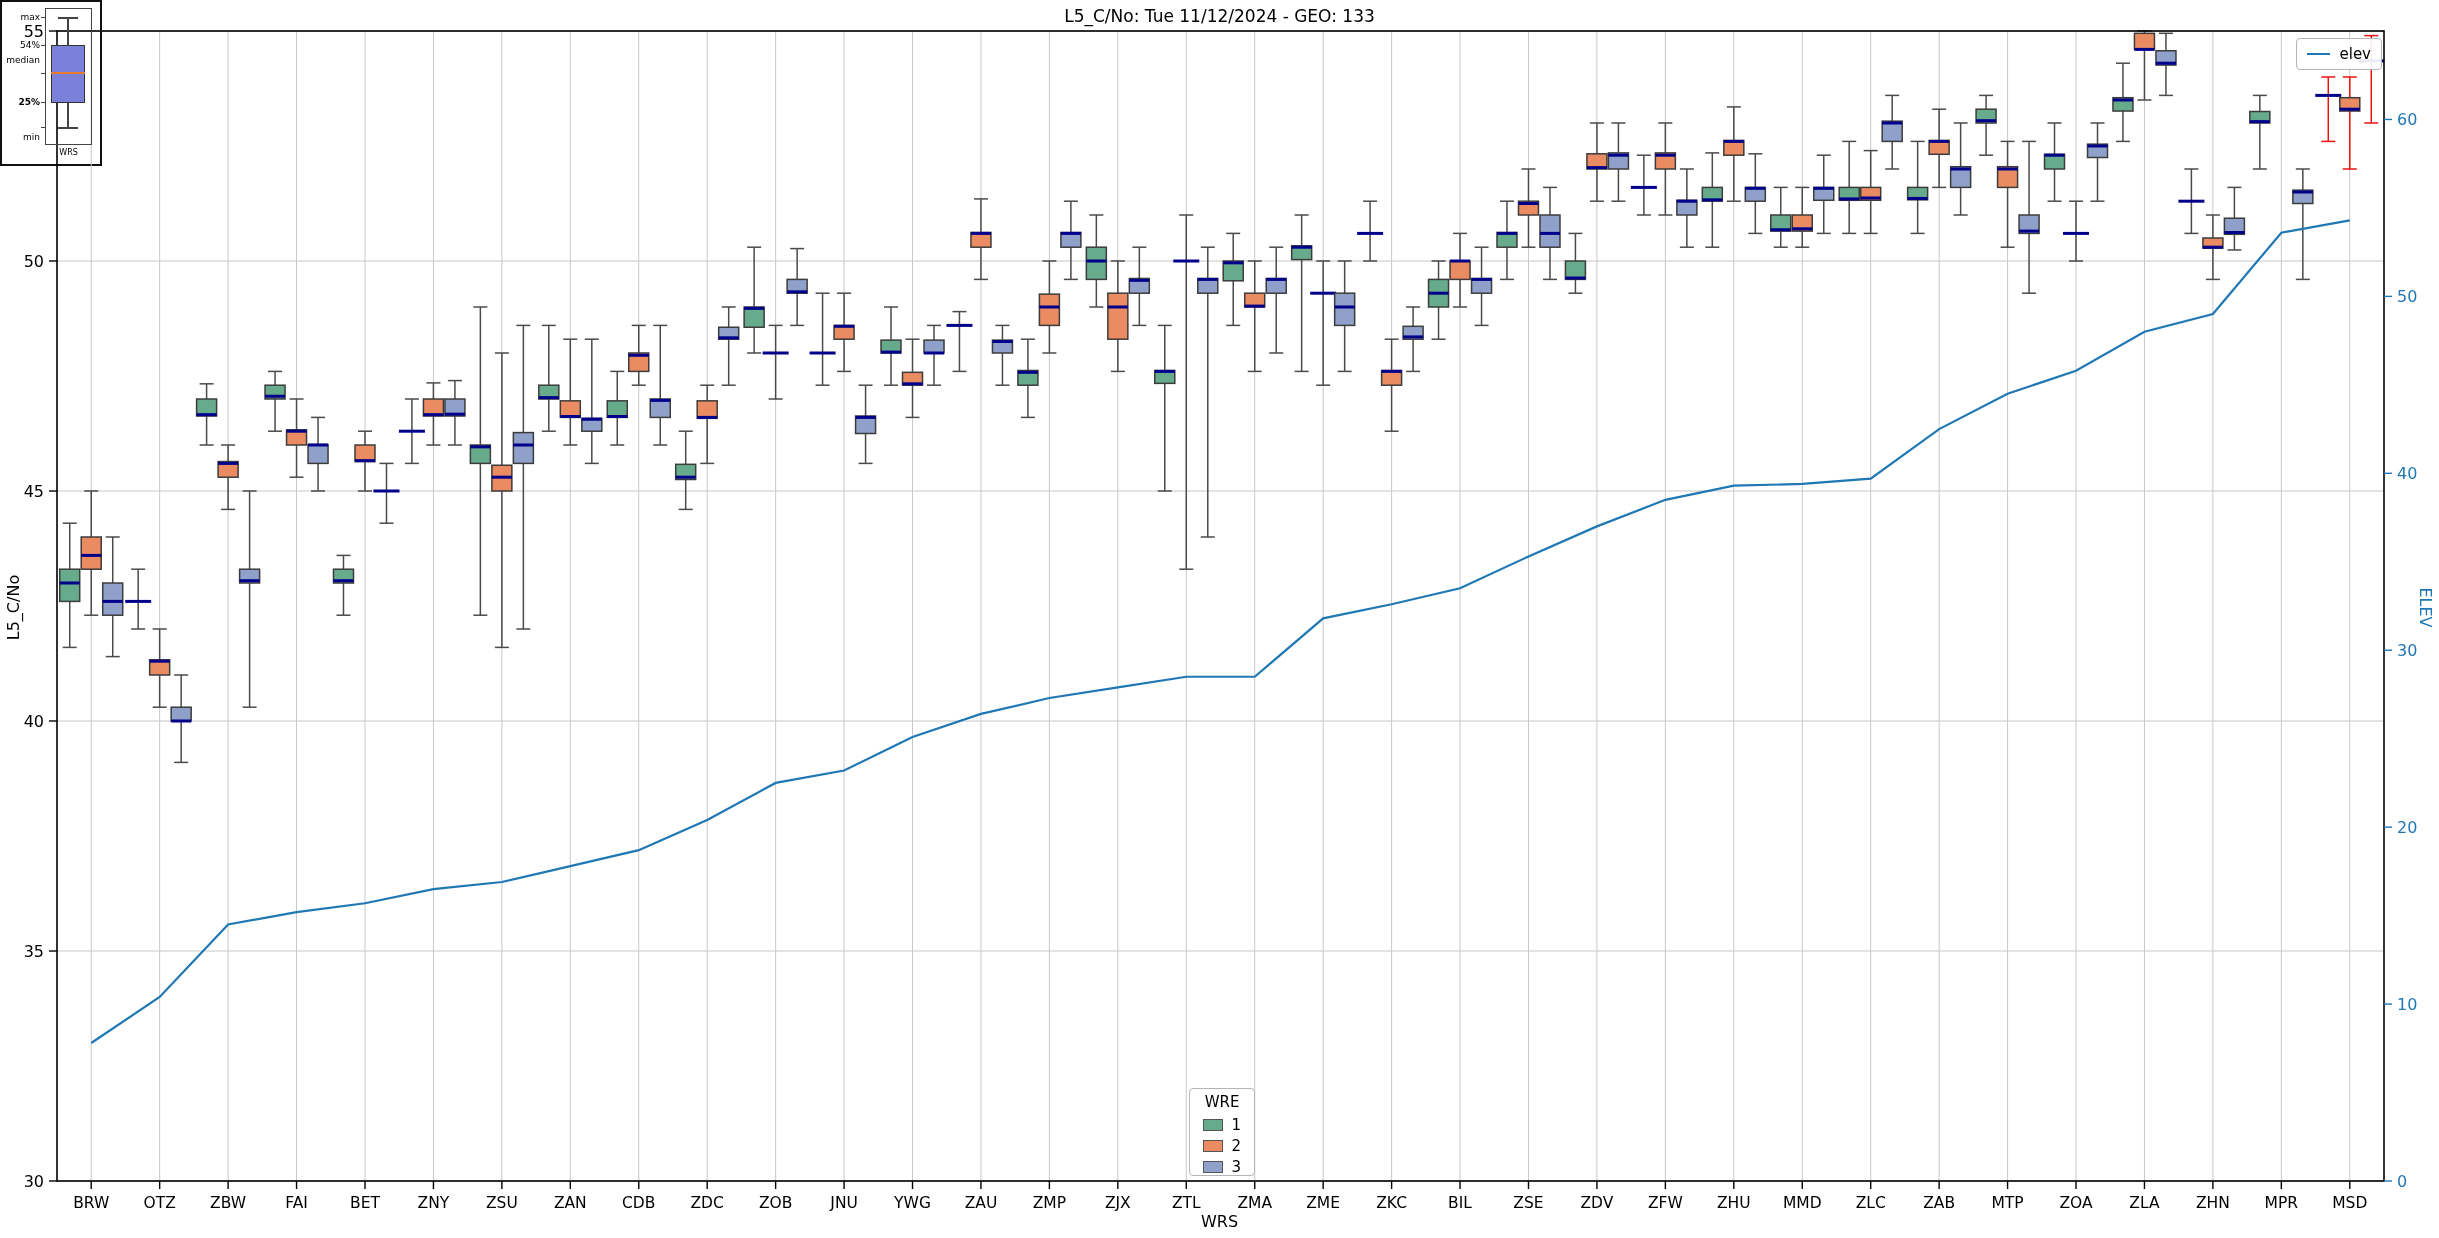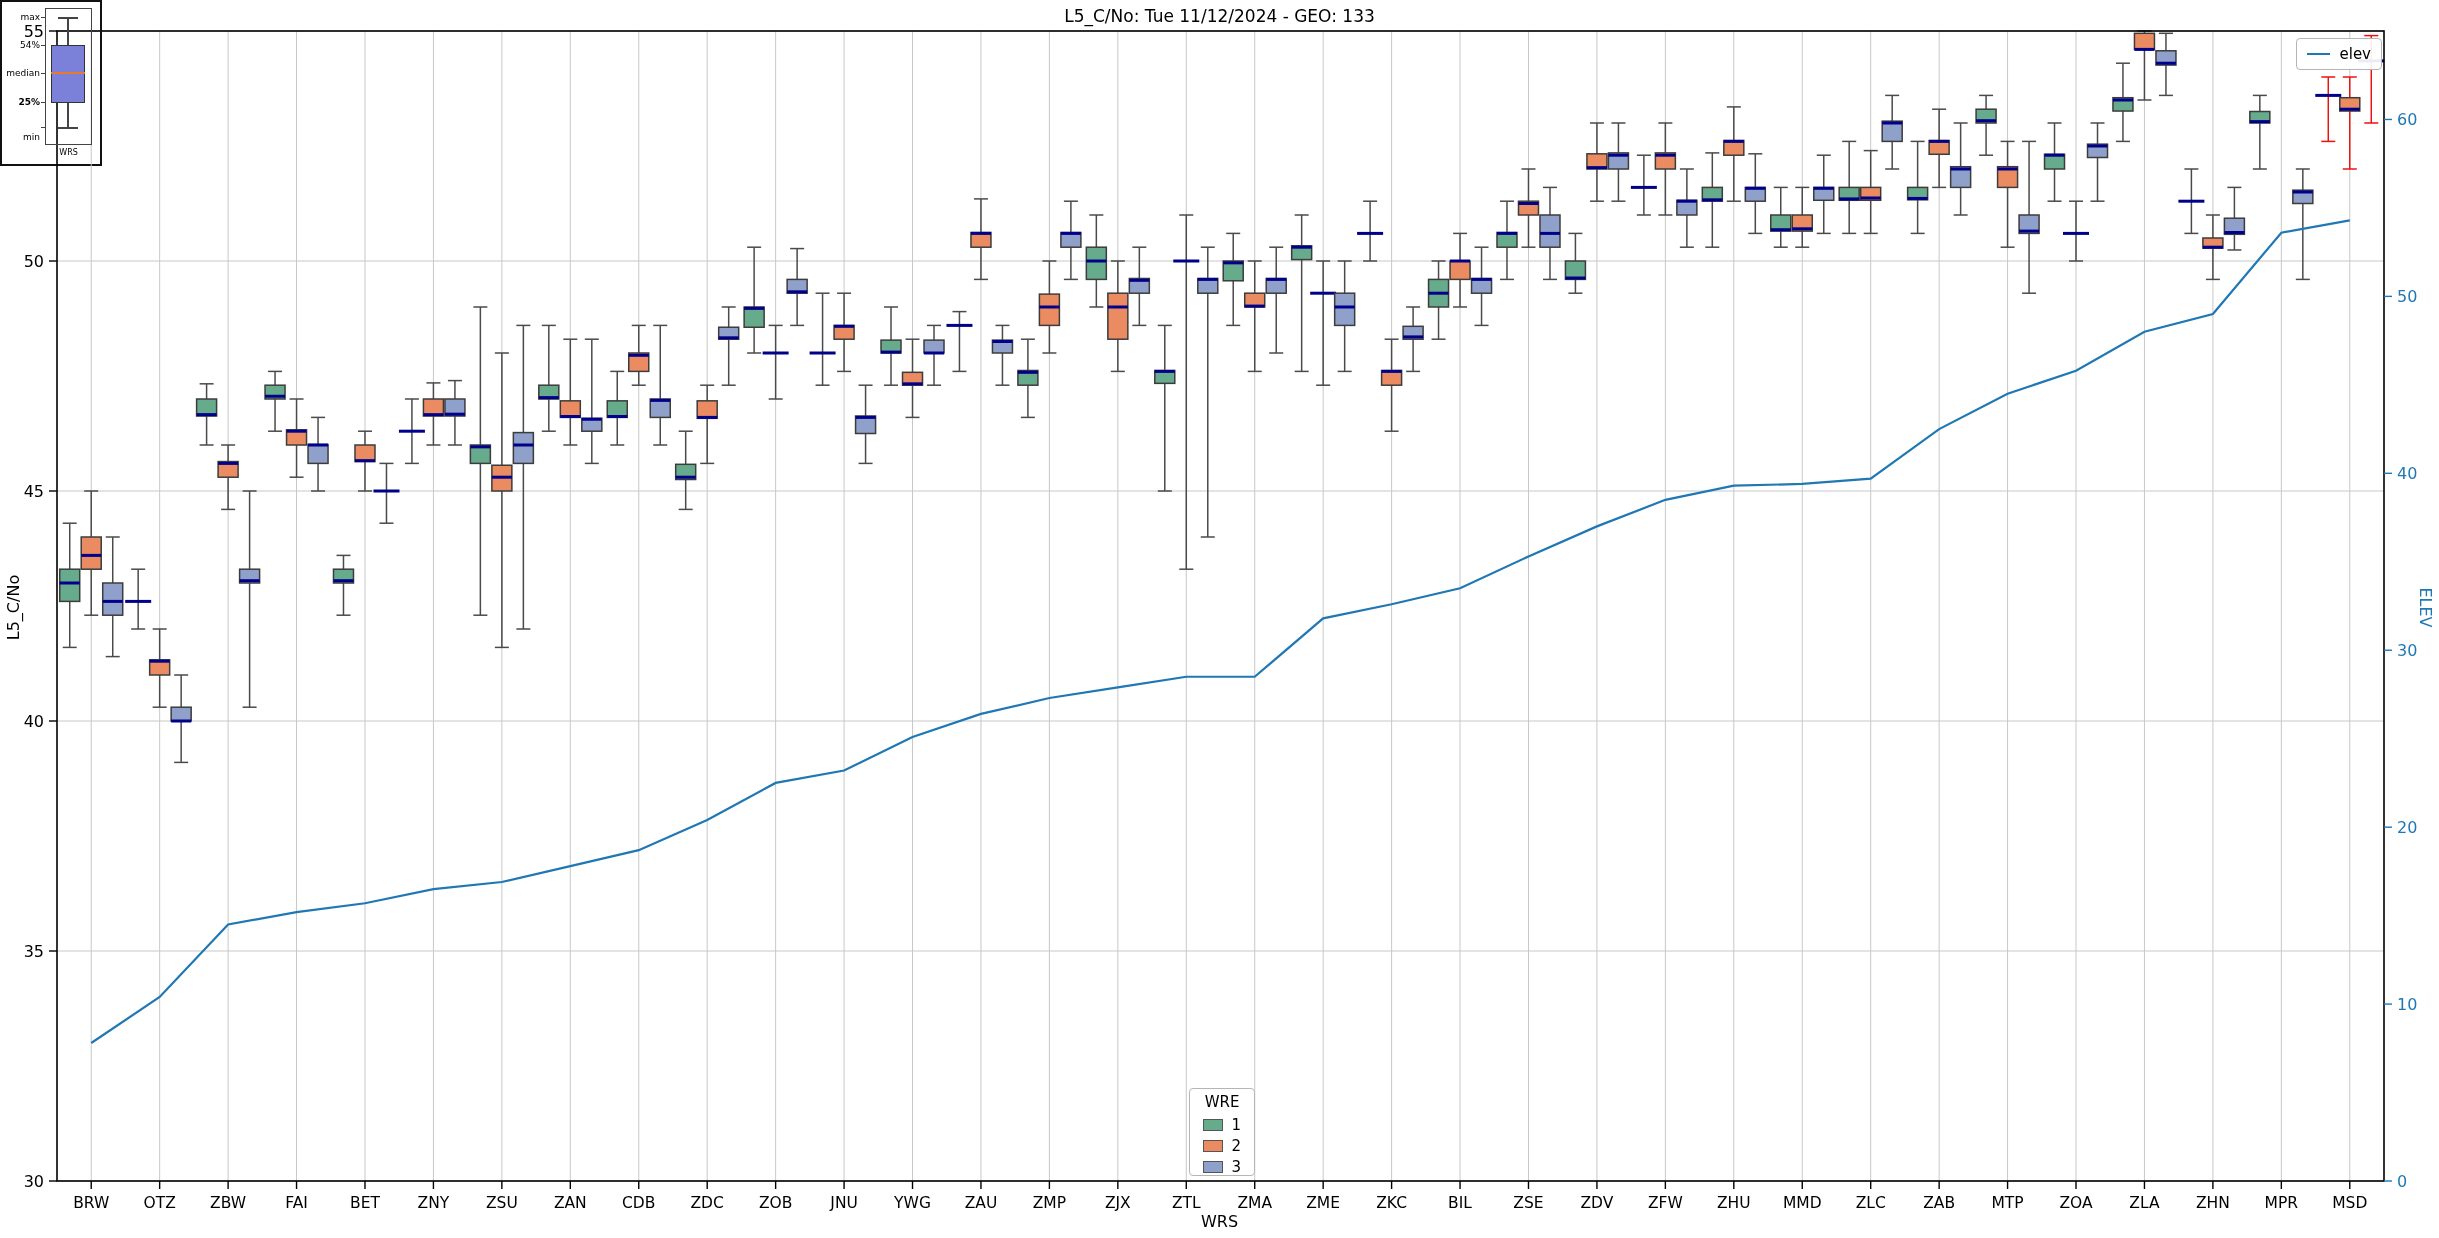--- a/index.html
+++ b/index.html
@@ -699,21 +699,21 @@
 
   <div class="inset">
     <div class="inset-frame"></div>
     <div class="inset-el" id="inset-whisker" style="left:67px;top:17px;width:2px;height:112px;background:#444;"></div>
     <div class="inset-el" style="left:58px;top:17px;width:20px;height:2px;background:#444;"></div>
     <div class="inset-el" style="left:58px;top:127px;width:20px;height:2px;background:#444;"></div>
     <div class="inset-el" id="inset-box" style="left: 51px; top: 45px; width: 34px; height: 58px; border: 1px solid rgb(51, 51, 51); box-sizing: border-box; background: rgb(123, 129, 217);"></div>
     <div class="inset-el" id="inset-median" style="left: 51px; top: 72px; width: 34px; height: 2px; background: rgb(232, 121, 47);"></div>
     <div class="inset-lbl" style="top:12px;">max</div>
     <div class="inset-lbl" style="top:40px;">54%</div>
-    <div class="inset-lbl" style="top:68px;">median</div>
+    <div class="inset-lbl" style="top:55px;">median</div>
     <div class="inset-lbl" style="top:97px;font-weight:bold;">25%</div>
     <div class="inset-lbl" style="top:132px;">min</div>
     <div class="inset-tick" style="top:17px;"></div>
     <div class="inset-tick" style="top:45px;"></div>
     <div class="inset-tick" style="top:73px;"></div>
     <div class="inset-tick" style="top:102px;"></div>
     <div class="inset-tick" style="top:127px;"></div>
     <div class="inset-xlabel">WRS</div>
   </div>
 </div>

